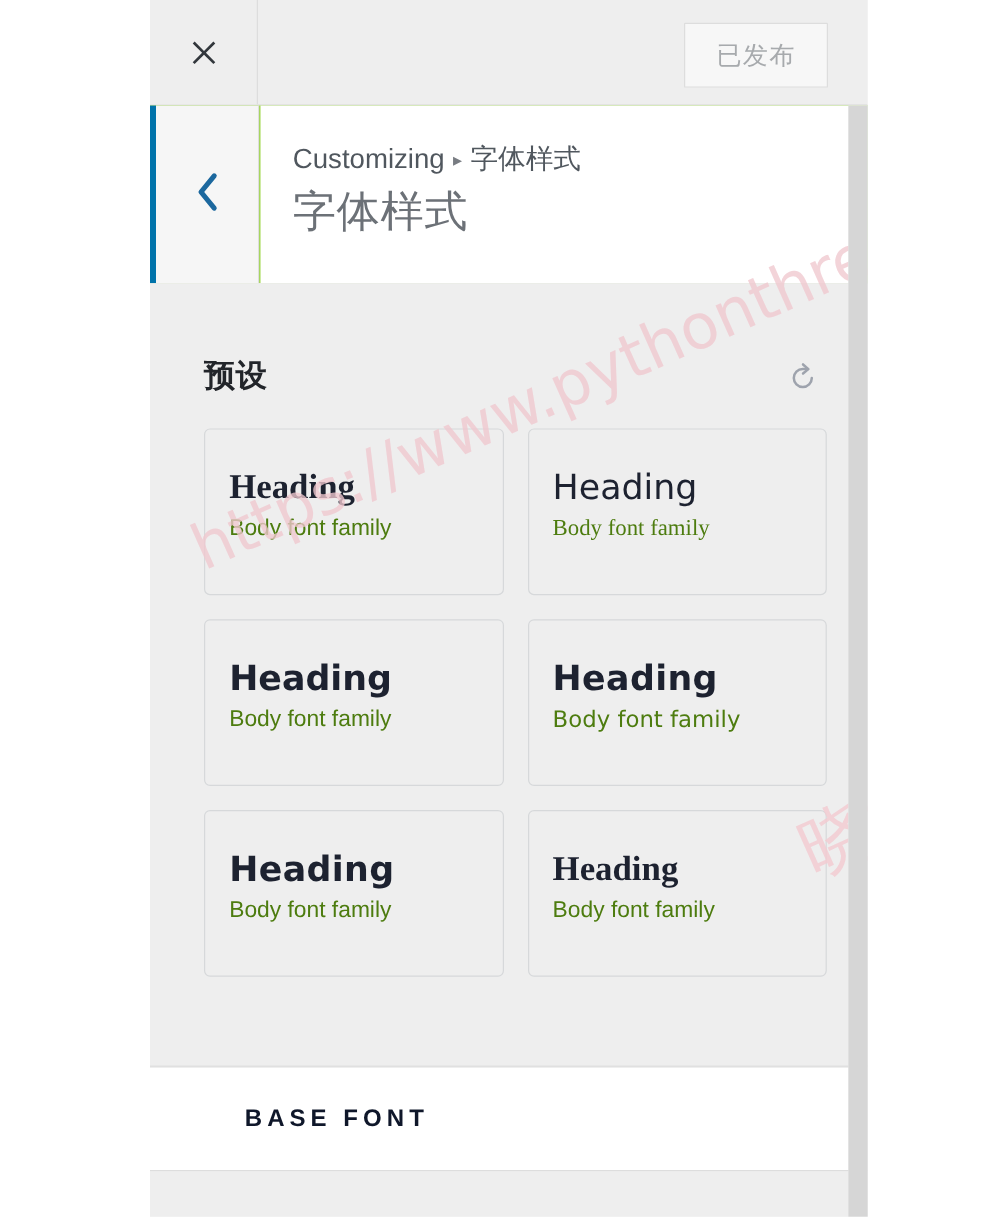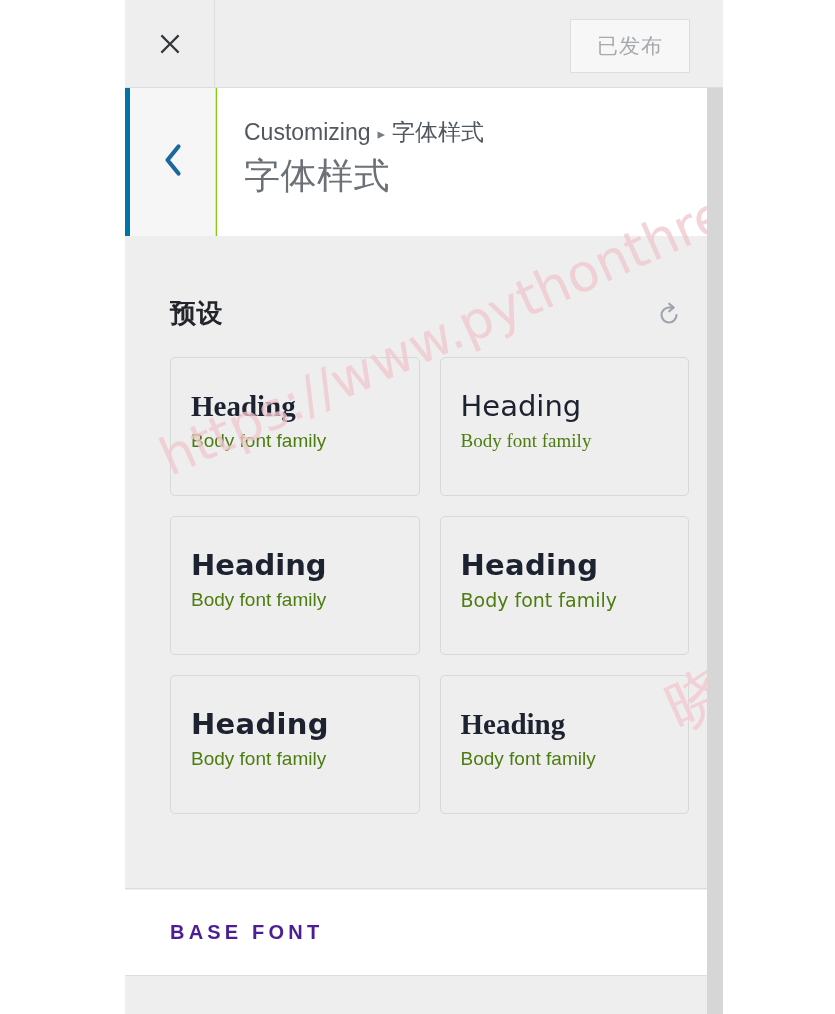--- a/index.html
+++ b/index.html
@@ -227,22 +227,23 @@
     height: 86px;
     background: #ffffff;
     border-bottom: 1px solid #dddddd;
     display: flex;
     align-items: center;
     padding-left: 45px;
   }
   .basefont-label {
     font-size: 20px;
     font-weight: bold;
-    color: #4c1d95;
+    color: #0f172a;
     letter-spacing: 4.2px;
+    margin-left: 34px;
   }
   .tail-block {
     position: absolute;
     left: 0; top: 977px;
     width: 598px;
     height: 37px;
     background: #eeeeee;
   }
 
   

